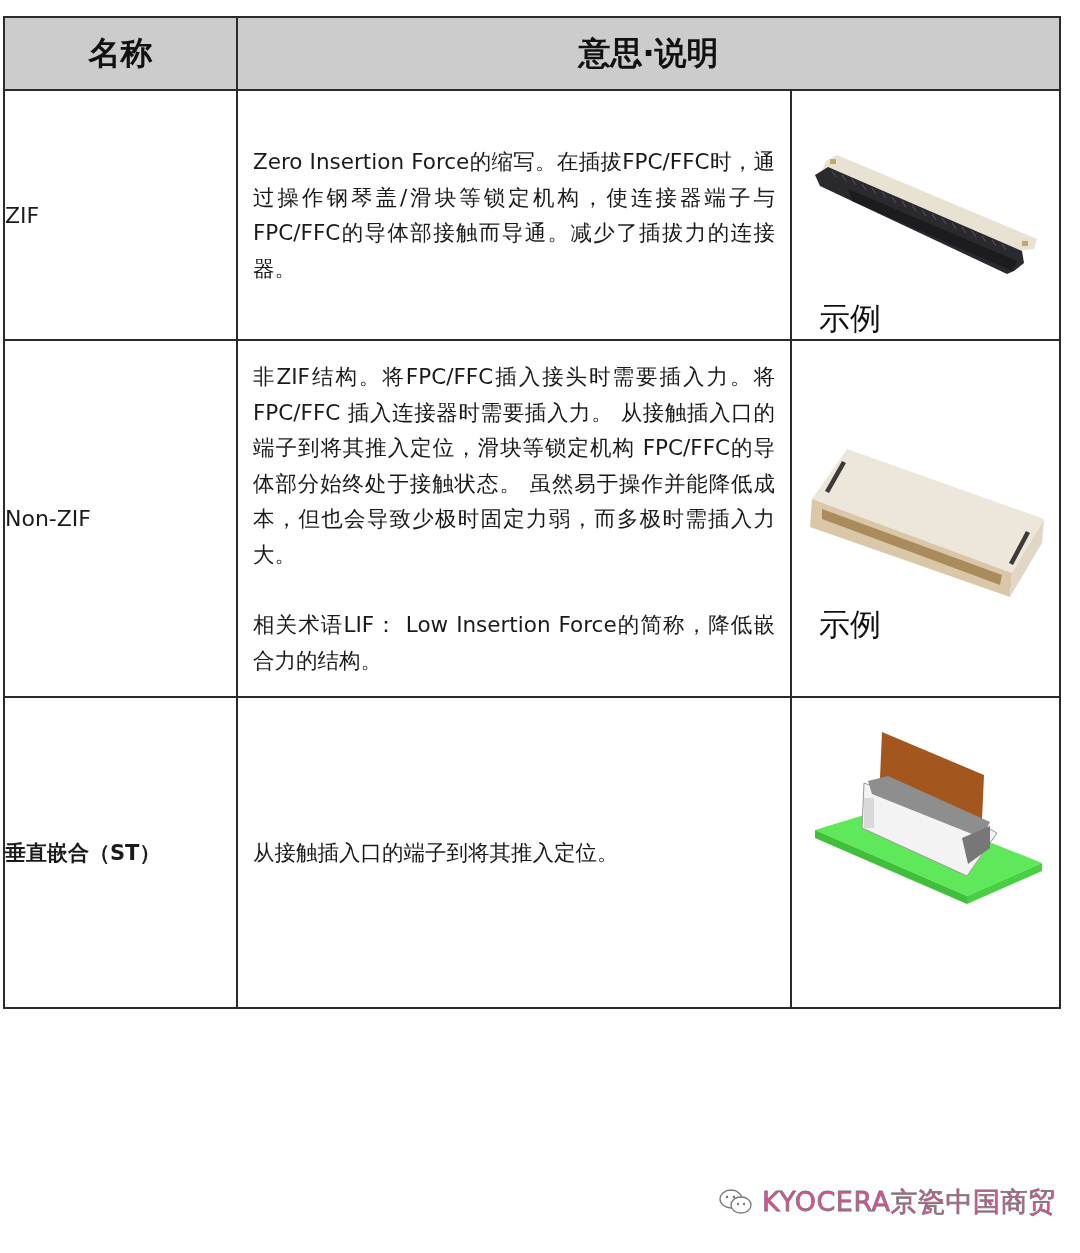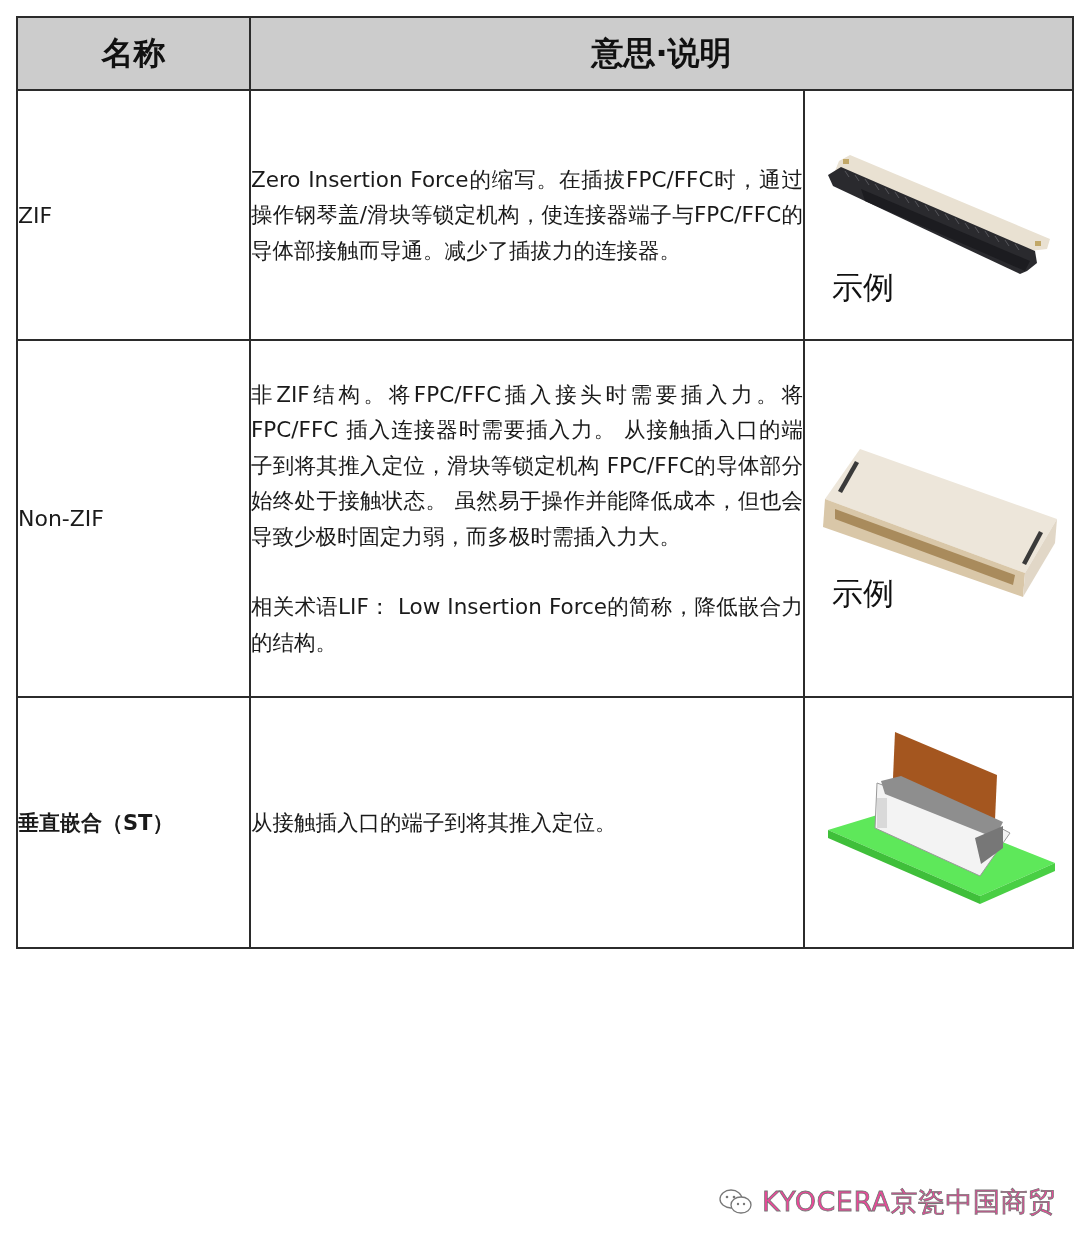--- a/index.html
+++ b/index.html
@@ -1,27 +1,27 @@
 <!DOCTYPE html>
 <html><head>
 <meta charset="utf-8">
 <style>
   html, body { margin:0; padding:0; background:#ffffff; }
   body { width:1080px; height:1253px; position:relative; overflow:hidden;
          font-family:"DejaVu Sans", "Liberation Sans", sans-serif; color:#1a1a1a; }
-  table.glossary { position:absolute; left:16px; top:16px; width:1056px; border-collapse:collapse; table-layout:fixed; }
+  table.glossary { position:absolute; left:3px; top:16px; width:1056px; border-collapse:collapse; table-layout:fixed; }
   table.glossary td, table.glossary th { border:2.5px solid #2b2b2b; padding:0; }
   th.hdr { background:#cccccc; height:71px; font-weight:bold; font-size:32px; color:#111; text-align:center; }
   td.name { vertical-align:middle; font-size:22px; }
   td.name.bold { font-weight:bold; font-size:21px; }
   td.desc { vertical-align:middle; padding:0 12px 0 11px; font-size:21.5px; line-height:35.5px; text-align:justify; }
-  td.desc p { margin:0; }
+  td.desc p { margin:15px; }
   td.desc p.gap { margin-top:35px; }
   td.img { position:relative; vertical-align:top; }
-  .example-label { position:absolute; left:27px; font-size:31px; color:#111; }
+  .example-label { position:absolute; left:27px; font-size:31px; color:#111;margin-top:31px; }
   .watermark { position:absolute; left:718px; top:1184px; font-size:27px; color:#ec4899;
                -webkit-text-stroke:0.8px #777; letter-spacing:0.5px; display:flex; align-items:center; gap:8px; }
   svg { display:block; }
 </style>
 </head>
 <body>
 
 <table class="glossary">
   <colgroup>
     <col style="width:233px">
@@ -90,21 +90,21 @@
 
         <polygon points="220,232 252,178 250,202 218,256" fill="#e1d7c7"></polygon>
 
         <polygon points="33,150 50,120 54,122 37,152" fill="#3a3a3a"></polygon>
         <polygon points="217,222 234,190 238,192 221,224" fill="#3a3a3a"></polygon>
       </svg>
       <span class="example-label" style="top:232px">示例</span>
     </td>
   </tr>
 
-  <tr style="height:251px">
+  <tr style="height:311px">
     <td class="name bold">垂直嵌合（ST）</td>
     <td class="desc">
       <p>从接触插入口的端子到将其推入定位。</p>
     </td>
     <td class="img">
       <svg width="265" height="249" viewBox="0 0 265 249" style="position:absolute;left:0;top:0">
 
         <polygon points="23,132 105,107 250,165 175,198" fill="#5ee85a"></polygon>
         <polygon points="23,132 175,198 175,206 23,140" fill="#3fbf3a"></polygon>
         <polygon points="175,198 250,165 250,173 175,206" fill="#49cf44"></polygon>

